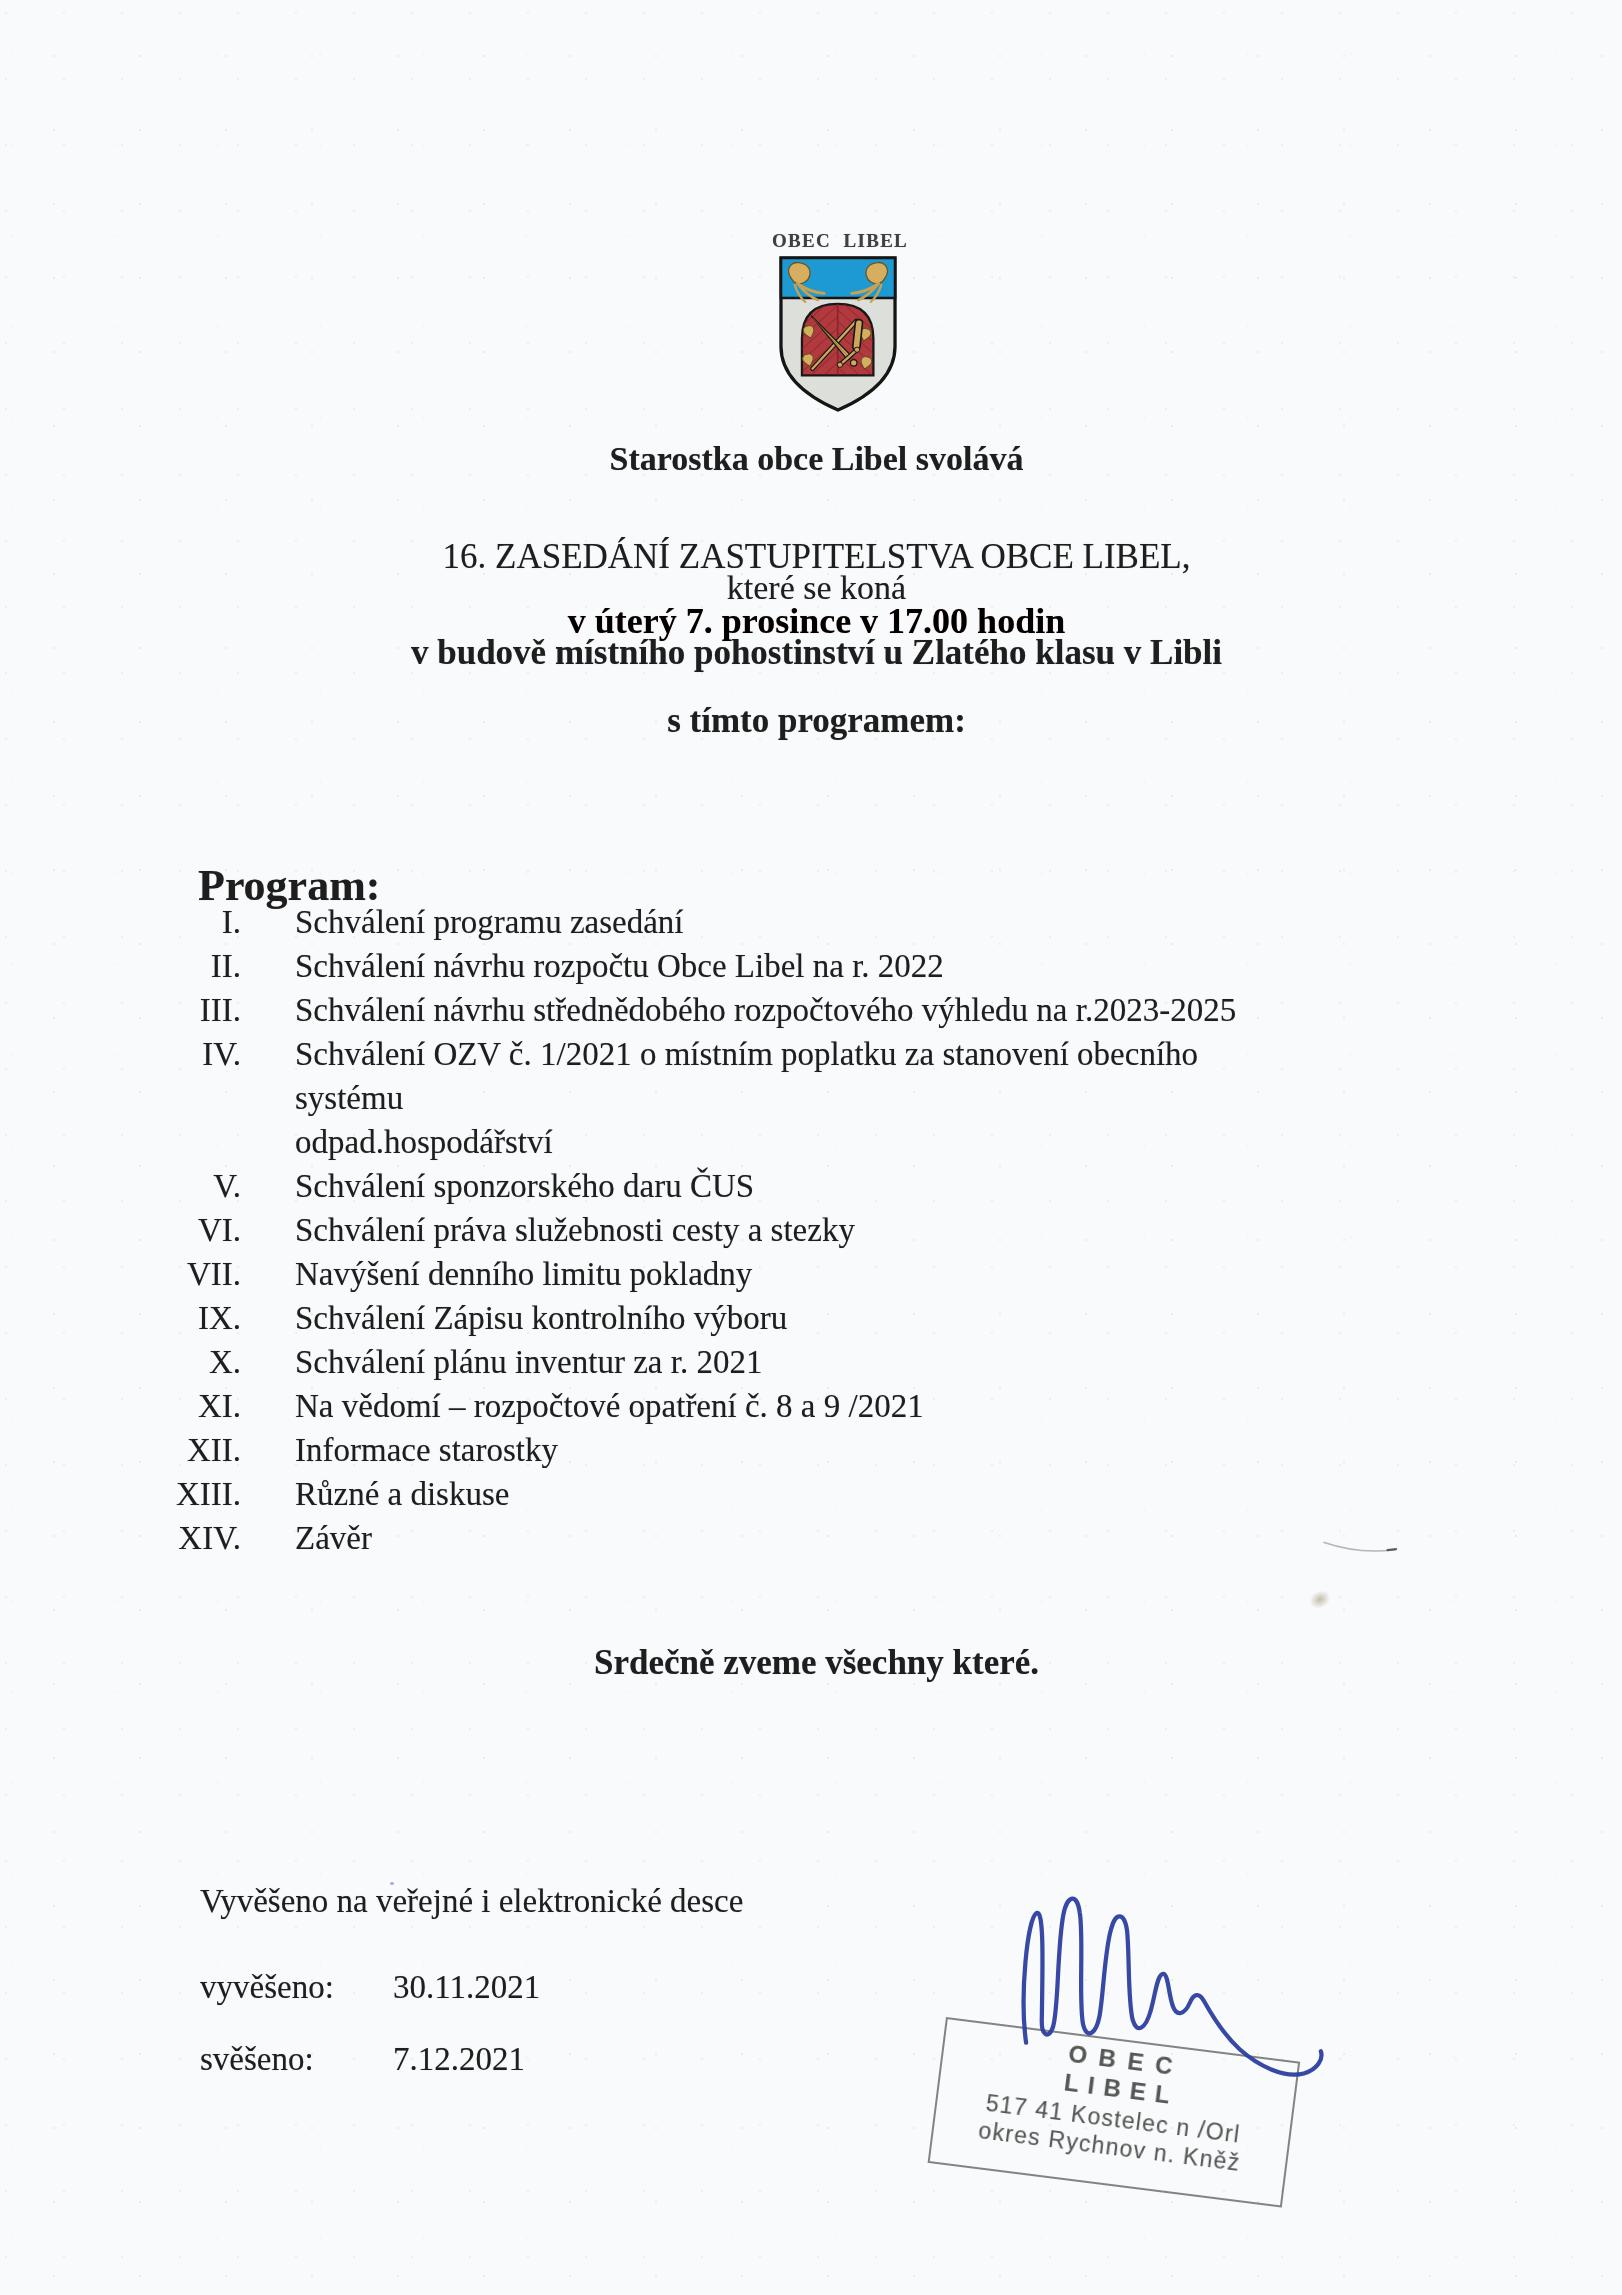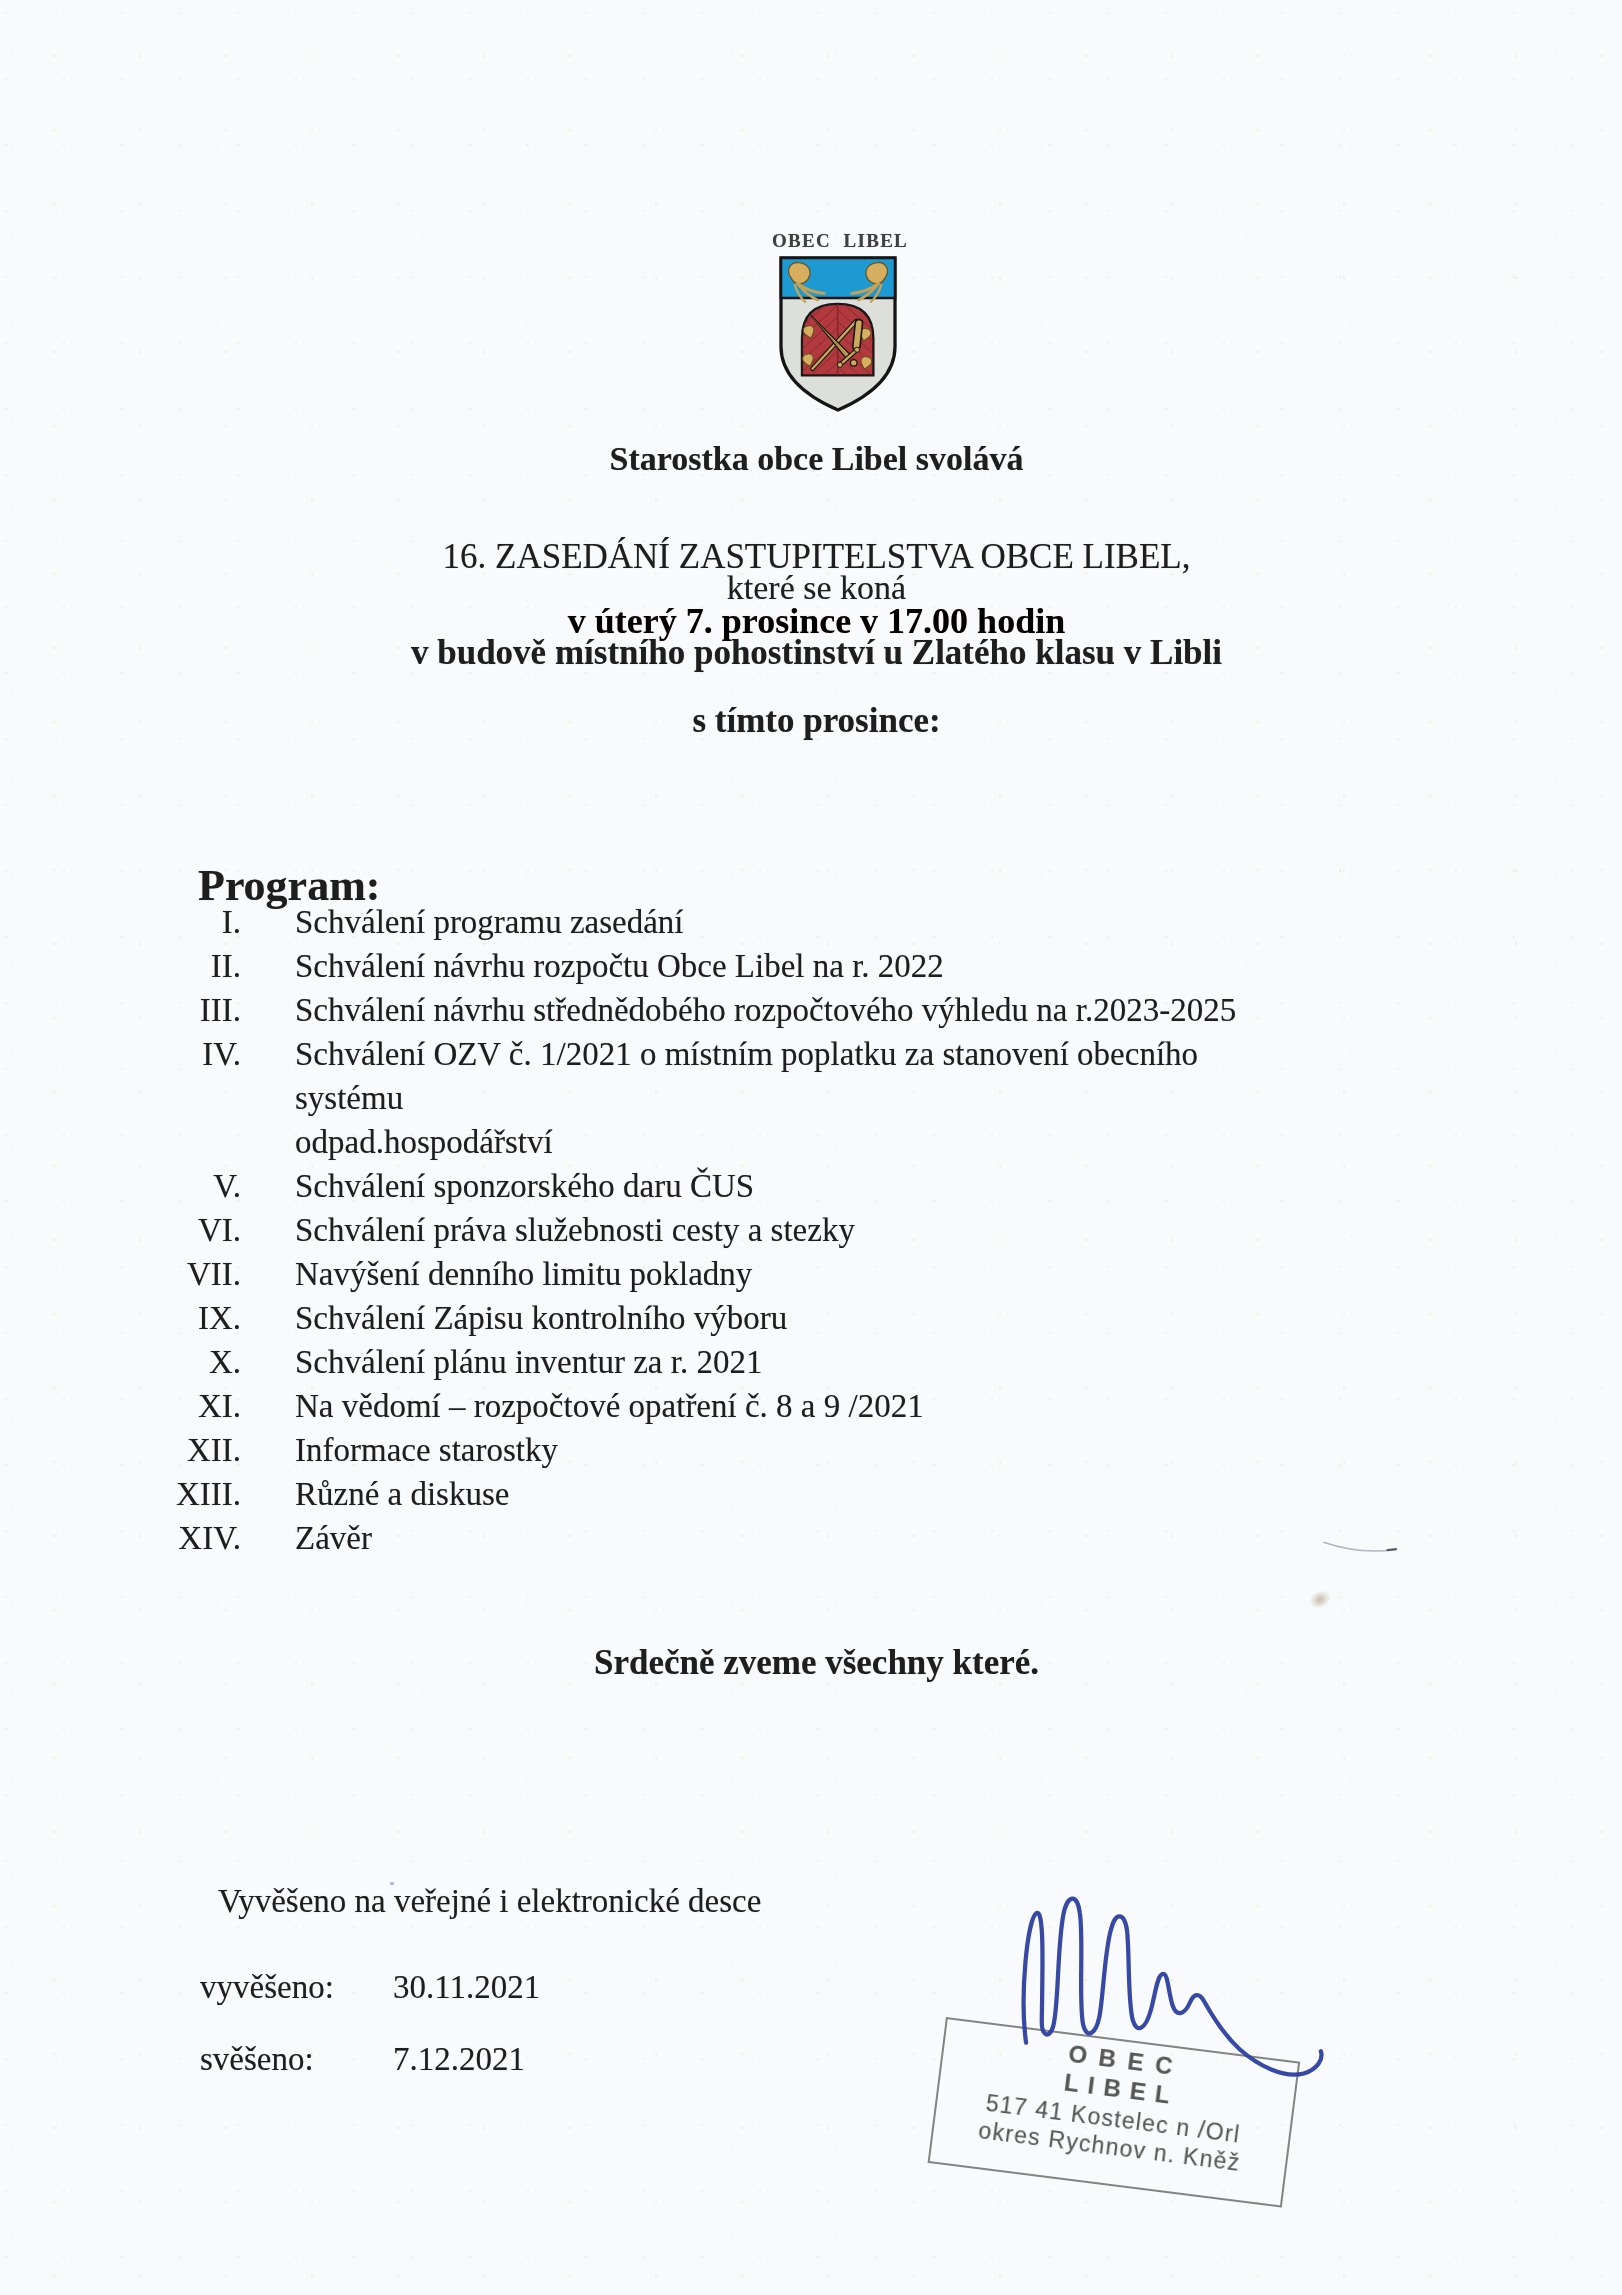--- a/index.html
+++ b/index.html
@@ -39,21 +39,21 @@
   .prog-heading{top:864px;left:198px;font-size:44px;font-weight:700;}
   .prog-list{position:absolute;left:164px;top:900px;width:1139px;
     font-size:33px;line-height:44px;}
   .prog-row{display:flex;align-items:flex-start;}
   .prog-row .num{flex:0 0 77px;width:77px;text-align:right;}
   .prog-row .txt{margin-left:54px;width:962px;}
   .prog-row .txt div:empty{display:none;}
 
   .closing-line{top:1645px;font-size:35px;font-weight:700;}
 
-  .posted-note{top:1885px;left:218px;font-size:33px;}
+  .posted-note{top:1885px;left:200px;font-size:33px;}
   .post-row{position:absolute;left:200px;font-size:33px;line-height:1;}
   .post-row .lbl{display:inline-block;width:193px;}
   .post-row.r1{top:1971px;}
   .post-row.r2{top:2043px;}
 
   .signature{position:absolute;left:975px;top:1871px;z-index:3;}
 
   .stamp{
     position:absolute;left:946px;top:2017px;width:353px;height:143px;
     border:2.6px solid rgba(72,72,72,.72);
@@ -132,21 +132,21 @@
     <circle cx="96" cy="166" r="4" fill="#cda75a" stroke="#181818" stroke-width="1.5"></circle>
     <circle cx="122" cy="143" r="4" fill="#cda75a" stroke="#181818" stroke-width="1.5"></circle>
     <circle cx="117" cy="163" r="5" fill="#cda75a" stroke="#181818" stroke-width="1.8"></circle>
   </svg>
 
   <div class="cline intro-line t">Starostka obce Libel svolává</div>
   <div class="cline title-line t">16. ZASEDÁNÍ ZASTUPITELSTVA OBCE LIBEL,</div>
   <div class="cline subtitle-line t">které se koná</div>
   <div class="cline red-line">v úterý 7. prosince v 17.00 hodin</div>
   <div class="cline venue-line t">v budově místního pohostinství u Zlatého klasu v Libli</div>
-  <div class="cline prog-intro t">s tímto prosince:</div>
+  <div class="cline prog-intro t">s tímto programem:</div>
 
   <div class="abs prog-heading t">Program:</div>
 
   <div class="prog-list t">
     <div class="prog-row">
       <span class="num">I.</span>
       <span class="txt">
           <div>Schválení programu zasedání</div>
         </span>
     </div>

